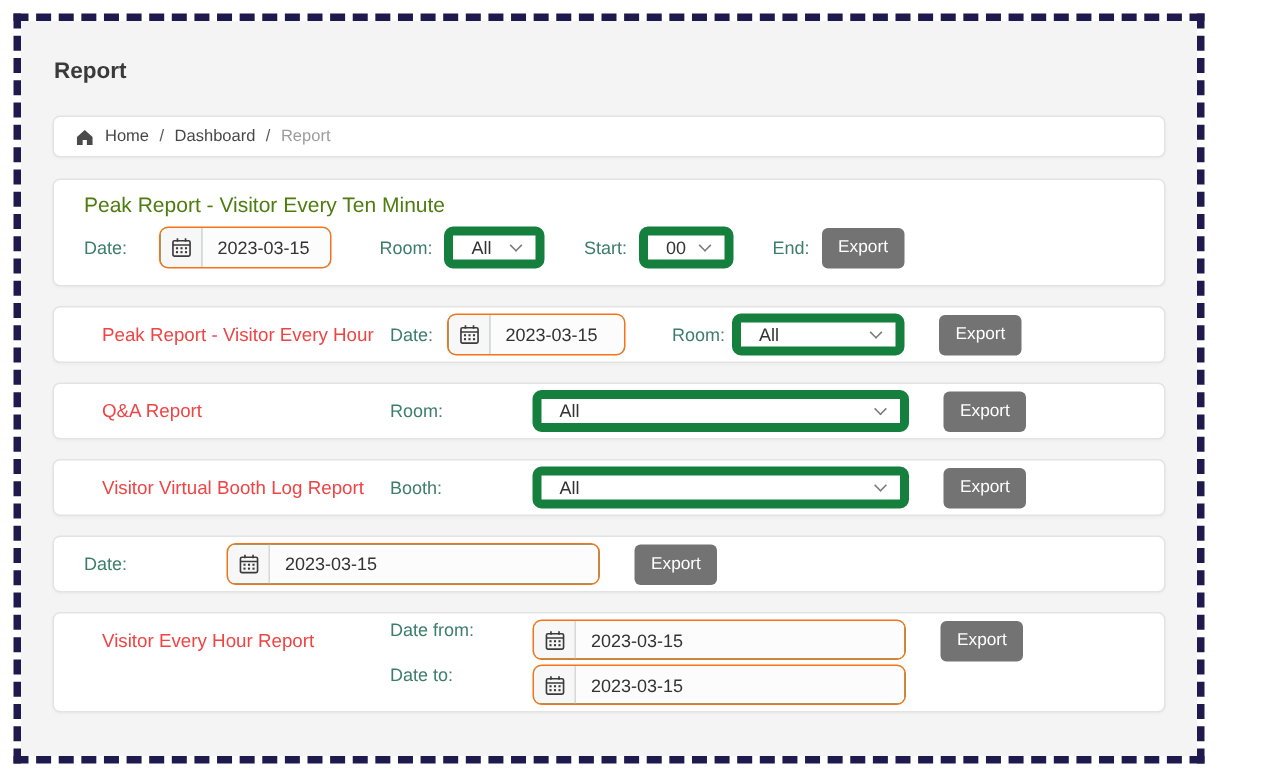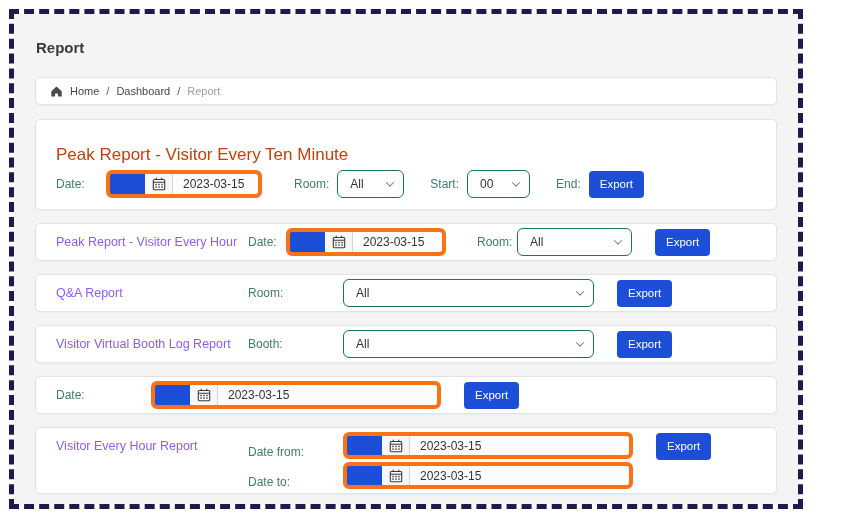--- a/index.html
+++ b/index.html
@@ -20,52 +20,52 @@
 
   
   .breadcrumb { height:28px; display:flex; align-items:center; padding:0 14px; margin-bottom:14px; font-size:11px; color:#474747; }
   .breadcrumb .crumb { color:#474747; text-decoration:none; cursor:pointer; }
   .breadcrumb .crumb.current { color:#9c9c9c; cursor:default; }
   .breadcrumb .sep { margin:0 7px; color:#5a5a5a; }
   .breadcrumb svg { margin-right:7px; display:block; }
 
   
   .card-lg { padding:9px 20px 11px; margin-bottom:13px; }
-  .card-title { font-size:17px; color:#c2410c; line-height:14px; margin-bottom:8px;margin-top:19px; }
+  .card-title { font-size:14px; color:#4d7c0f; line-height:14px; margin-bottom:8px; }
   .controls { display:flex; align-items:center; height:28px; }
 
   .g-label { font-size:12px; color:#3d7d6c; margin-right:8px; white-space:nowrap; }
   .g-label.w42 { min-width:42px; }
 
   
-  .igroup { display:flex; align-items:stretch; height:28px; border:4px solid #f97316; border-radius:6px; overflow:hidden; background:#1d4ed8;padding-left:35px; }
+  .igroup { display:flex; align-items:stretch; height:28px; border:1px solid #f97316; border-radius:6px; overflow:hidden; background:#15803d; }
   .igroup .addon { width:28px; flex:none; background:#f7f7f7; border:none; border-right:1px solid #d8d8d8; display:flex; align-items:center; justify-content:center; cursor:pointer; }
   .igroup .ival { display:flex; align-items:center; padding:0 10px; font-size:12px; color:#333333; background:#fcfcfc; }
   .ival.w85 { width:85px; } .ival.w89 { width:89px; } .ival.w219 { width:219px; }
 
   
-  .sel { height:28px; border:1px solid #15803d; border-radius:6px; background:#ffffff; display:flex; align-items:center; justify-content:space-between; padding:0 10px 0 12px; font-size:12px; color:#333333; cursor:pointer; flex:none; }
+  .sel { height:28px; border:6px solid #15803d; border-radius:6px; background:#ffffff; display:flex; align-items:center; justify-content:space-between; padding:0 10px 0 12px; font-size:12px; color:#333333; cursor:pointer; flex:none; }
   .sel .chev { width:6px; height:6px; border-right:1.4px solid #7a7a7a; border-bottom:1.4px solid #7a7a7a; transform:rotate(45deg) translate(-1px,-1px); flex:none; }
   .w67 { width:67px; } .w63 { width:63px; } .w65 { width:65px; } .w115 { width:115px; } .w251 { width:251px; }
 
   .sp32 { margin-right:32px; } .sp31 { margin-right:31px; } .sp26 { margin-right:26px; }
 
-  .btn-export { height:27px; line-height:27px; padding:0 11px; background:#1d4ed8; color:#ffffff; border:none; border-radius:4px; font-size:11.5px; font-family:"Liberation Sans", sans-serif; cursor:pointer; flex:none; }
+  .btn-export { height:27px; line-height:27px; padding:0 11px; background:#737373; color:#ffffff; border:none; border-radius:4px; font-size:11.5px; font-family:"Liberation Sans", sans-serif; cursor:pointer; flex:none; }
   .ml23 { margin-left:23px; }
 
   
   .card-row { display:flex; align-items:center; height:38px; padding:0 20px; margin-bottom:13px; }
-  .row-title { width:192px; flex:none; font-size:12.5px; color:#8b5cf6; }
+  .row-title { width:192px; flex:none; font-size:12.5px; color:#ef4444;margin-left:12px; }
   .row-label { width:95px; flex:none; font-size:12px; color:#3d7d6c; }
 
   
   .card-multi { display:flex; align-items:flex-start; padding:4px 20px; margin-bottom:13px; }
   .card-multi .row-title { line-height:27px; padding-top:1px; }
   .stack { display:flex; flex-direction:column; gap:3px; }
-  .field-line { display:flex; align-items:flex-end; height:27px; }
+  .field-line { display:flex; align-items:flex-start; height:27px; }
   .field-line .igroup { height:27px; }
   .card-multi .btn-export { margin-top:1px; }
 </style>
 </head>
 <body>
 
 <div class="screen">
   <div class="frame"></div>
   <div class="page">
     <div class="content">

